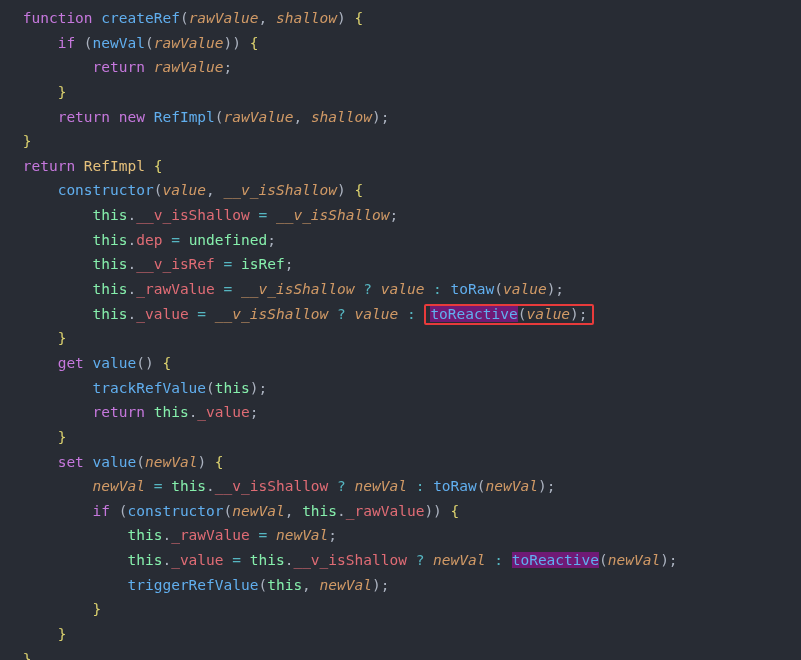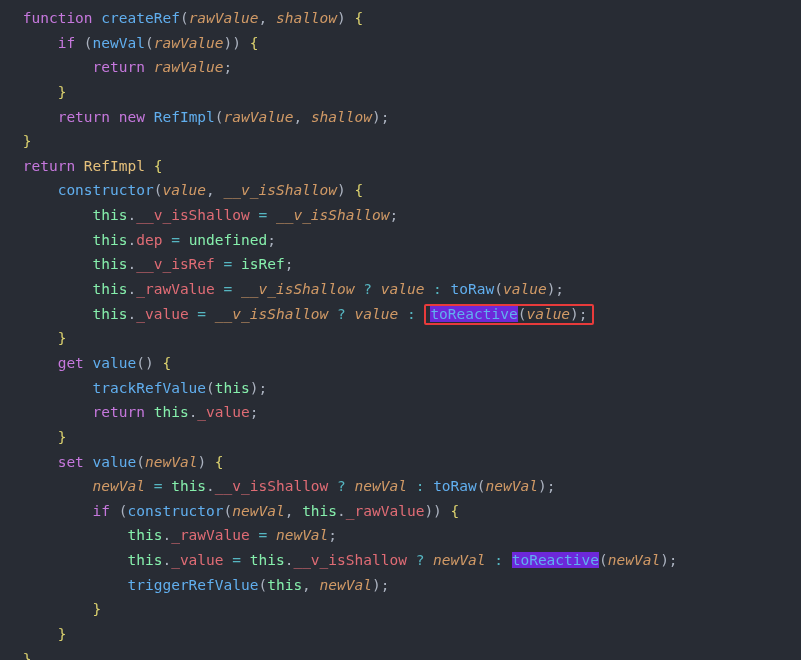--- a/index.html
+++ b/index.html
@@ -22,21 +22,21 @@
   .kw   { color: #c678dd; margin-top: 35px; } 
   .fn   { color: #61afef; margin-top: 36px; } 
   .var  { color: #e5c07b; } 
   .param{ color: #d19a66; font-style: italic; margin-top: 44px; } 
   .pun  { color: #abb2bf; } 
   .brace{ color: #dcd26f; } 
   .this { color: #86efac; } 
   .prop { color: #e06c75; } 
   .op   { color: #56b6c2; } 
   .lit  { color: #86efac; }
-  .hl   { background: #6d28d9; } 
+  .hl   { background: #701a75; } 
   .indent { color: #3e4451; }
   .redbox {
     border: 2px solid #e83b3b;
     padding: 0 4px 1px 4px;
     border-radius: 2px;
   }
 </style>
 </head>
 <body>
 

